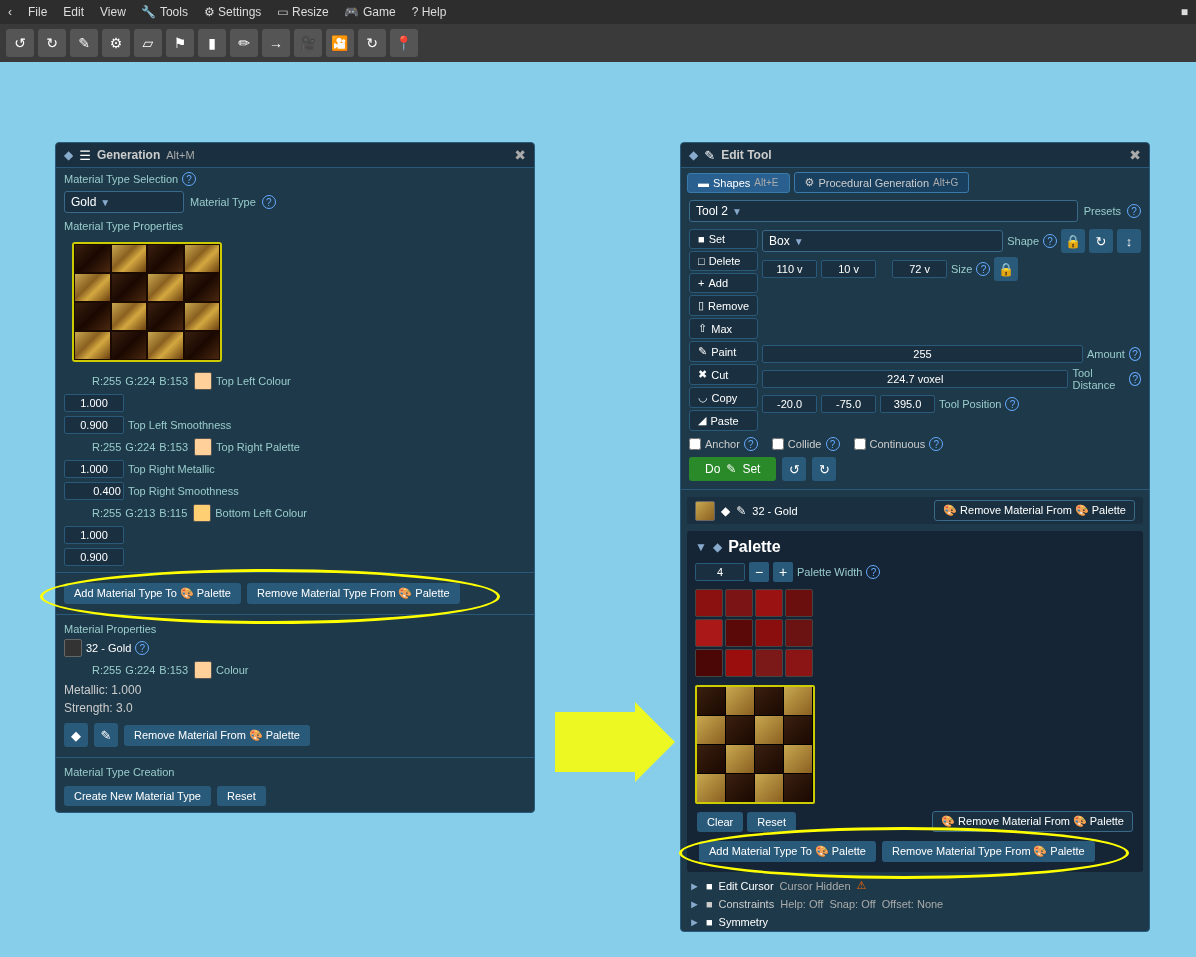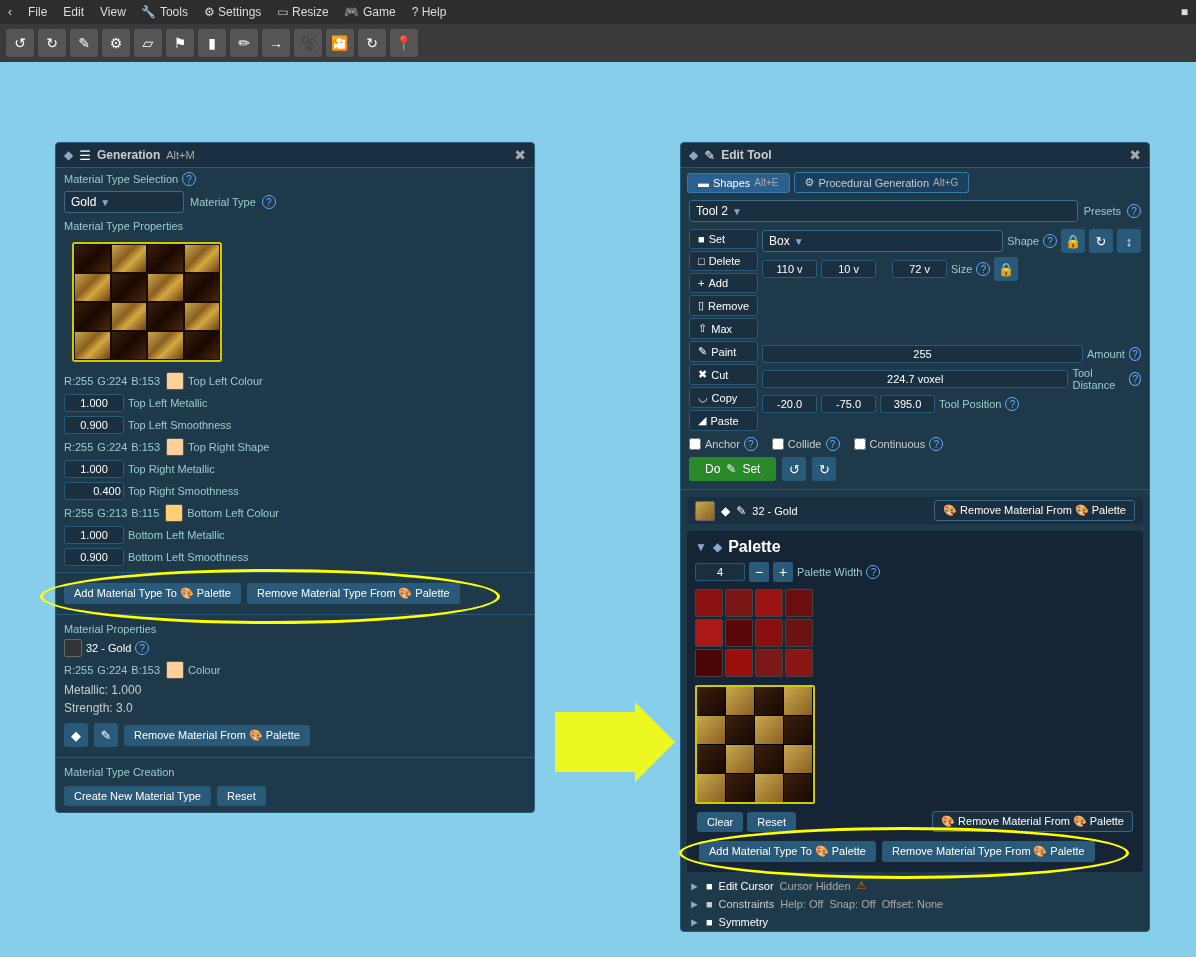--- a/index.html
+++ b/index.html
@@ -194,20 +194,21 @@
 
     .prop-label {
       color: #9cc;
       font-size: 11px;
       flex: 1;
     }
 
     .rgb-group {
       display: flex;
       gap: 2px;
+      margin-left: 28px;
     }
 
     .rgb-label {
       color: #9cc;
       font-size: 11px;
       margin-right: 2px;
     }
 
     
     .divider {
@@ -534,35 +535,34 @@
       <div class="rgb-group">
         <span class="rgb-label">R:255</span>
         <span class="rgb-label">G:224</span>
         <span class="rgb-label">B:153</span>
       </div>
       <div class="color-swatch" style="background:#ffd099;"></div>
       <span class="prop-label">Top Left Colour</span>
     </div>
     <div class="prop-row">
       <div class="prop-input" style="display:flex;align-items:center;justify-content:center;">1.000</div>
-      <span class="prop-label">Top Left Metallic</span>
     </div>
     <div class="prop-row">
       <div class="prop-input" style="display:flex;align-items:center;justify-content:center;">0.900</div>
       <span class="prop-label">Top Left Smoothness</span>
     </div>
 
     <div class="prop-row">
       <div class="rgb-group">
         <span class="rgb-label">R:255</span>
         <span class="rgb-label">G:224</span>
         <span class="rgb-label">B:153</span>
       </div>
       <div class="color-swatch" style="background:#ffd099;"></div>
-      <span class="prop-label">Top Right Shape</span>
+      <span class="prop-label">Top Right Palette</span>
     </div>
     <div class="prop-row">
       <div class="prop-input" style="display:flex;align-items:center;justify-content:center;">1.000</div>
       <span class="prop-label">Top Right Metallic</span>
     </div>
     <div class="prop-row">
       <div class="prop-input" style="display:flex;align-items:center;justify-content:center;padding-left:32px;">0.400</div>
       <span class="prop-label">Top Right Smoothness</span>
     </div>
 
@@ -570,25 +570,23 @@
       <div class="rgb-group">
         <span class="rgb-label">R:255</span>
         <span class="rgb-label">G:213</span>
         <span class="rgb-label">B:115</span>
       </div>
       <div class="color-swatch" style="background:#ffd073;"></div>
       <span class="prop-label">Bottom Left Colour</span>
     </div>
     <div class="prop-row">
       <div class="prop-input" style="display:flex;align-items:center;justify-content:center;">1.000</div>
-      <span class="prop-label">Bottom Left Metallic</span>
     </div>
     <div class="prop-row">
       <div class="prop-input" style="display:flex;align-items:center;justify-content:center;">0.900</div>
-      <span class="prop-label">Bottom Left Smoothness</span>
     </div>
 
     <div class="divider"></div>
 
     <div style="position:relative;">
       <div class="btn-row">
         <button class="btn">Add Material Type To 🎨 Palette</button>
         <button class="btn">Remove Material Type From 🎨 Palette</button>
       </div>
 

